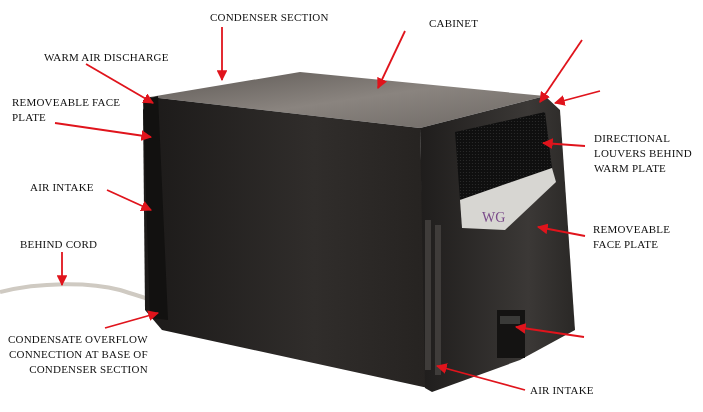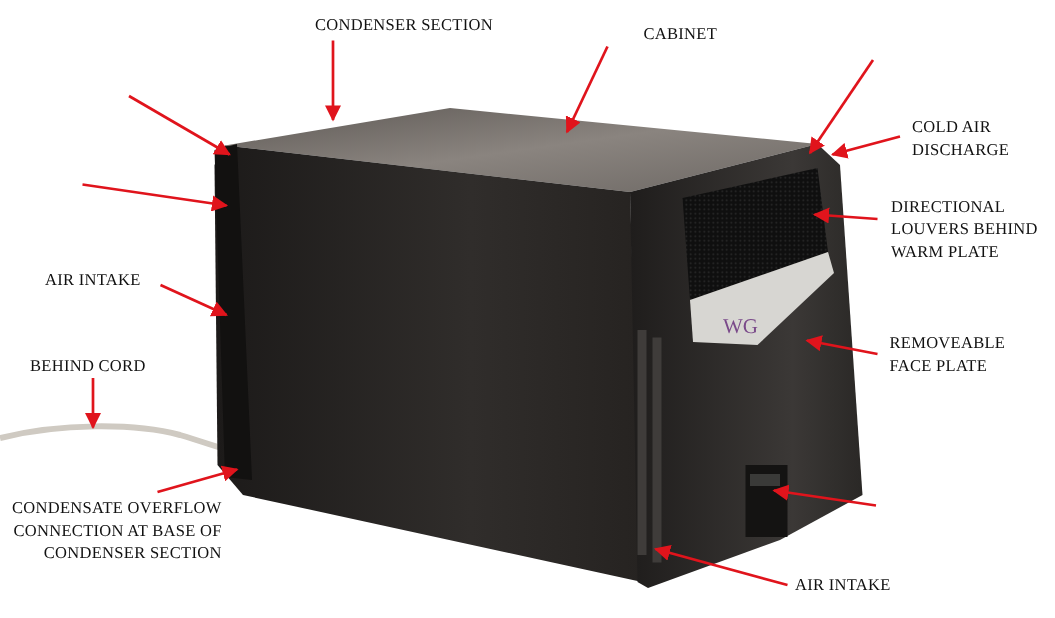--- a/index.html
+++ b/index.html
@@ -73,22 +73,23 @@
       <line x1="585" y1="236" x2="538" y2="227"></line>
       <line x1="62" y1="252" x2="62" y2="285"></line>
       <line x1="105" y1="328" x2="158" y2="313"></line>
       <line x1="584" y1="337" x2="516" y2="327"></line>
       <line x1="525" y1="390" x2="437" y2="366"></line>
     </g>
   </svg>
 
   <div class="lbl" style="left:210px;top:10px;">CONDENSER SECTION</div>
   <div class="lbl" style="left:381px;top:16px;margin-left:48px;">CABINET</div>
-  <div class="lbl" style="left:608px;top:78px;">COLD AIR
-DISCHARGE</div>
+  <div class="lbl" style="left:44px;top:50px;">WARM AIR DISCHARGE</div>
+  <div class="lbl" style="left:12px;top:95px;">REMOVEABLE FACE
+PLATE</div>
   <div class="lbl" style="left:594px;top:131px;">DIRECTIONAL
 LOUVERS BEHIND
 WARM PLATE</div>
   <div class="lbl" style="left:30px;top:180px;">AIR INTAKE</div>
   <div class="lbl" style="left:593px;top:222px;">REMOVEABLE
 FACE PLATE</div>
   <div class="lbl" style="left:20px;top:237px;">BEHIND CORD</div>
   <div class="lbl" style="left:8px;top:332px;text-align:right;">CONDENSATE OVERFLOW
 CONNECTION AT BASE OF
 CONDENSER SECTION</div>

